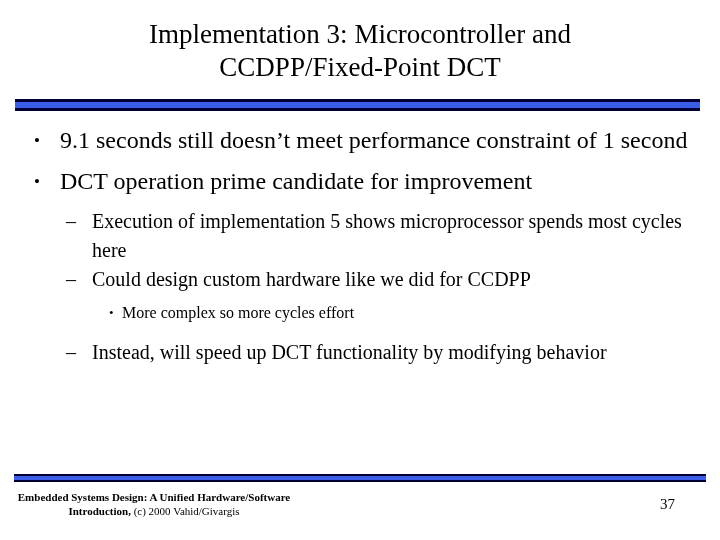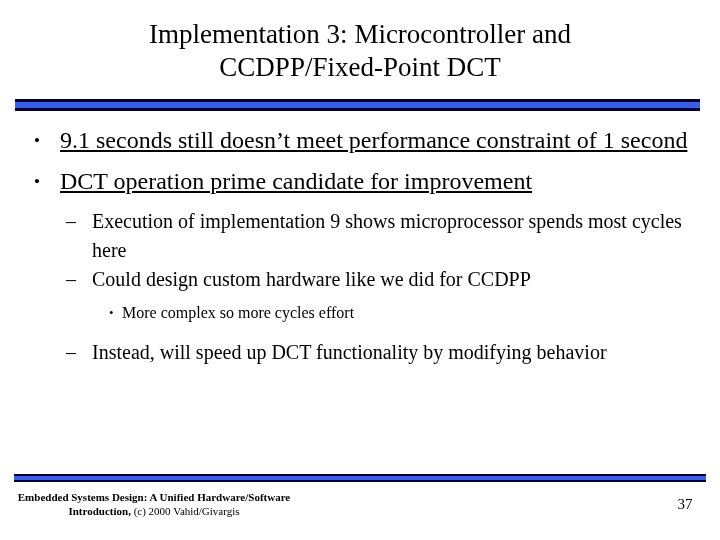--- a/index.html
+++ b/index.html
@@ -81,21 +81,20 @@
     margin-bottom: 1px;
   }
   .lvl1 .marker {
     left: 34px;
     font-size: 17px;
     line-height: 33px;
   }
   .lvl1 .btext {
     margin-left: 60px;
     margin-right: 16px;
-    text-decoration: underline;
   }
 
   
   .lvl2 {
     font-size: 20px;
     line-height: 29px;
     margin-bottom: 0px;
   }
   .lvl2 .marker {
     left: 66px;
@@ -166,21 +165,21 @@
   }
   .footer-text .plain {
     font-style: normal;
     font-weight: normal;
   }
   .page-number {
     position: absolute;
     left: 660px;
     top: 495px;
     width: 50px;
-    text-align: center;
+    text-align: left;
     font-size: 15px;
     line-height: 18px;
     color: #000000;
   }
 </style>
 </head>
 <body>
 
 <div class="slide">
 
@@ -198,21 +197,21 @@
       <span class="btext">9.1 seconds still doesn’t meet performance constraint of 1 second</span>
     </div>
 
     <div class="bullet lvl1 gap-before">
       <span class="marker">•</span>
       <span class="btext">DCT operation prime candidate for improvement</span>
     </div>
 
     <div class="bullet lvl2 gap-l2-top">
       <span class="marker">–</span>
-      <span class="btext">Execution of implementation 9 shows microprocessor spends most cycles here</span>
+      <span class="btext">Execution of implementation 5 shows microprocessor spends most cycles here</span>
     </div>
 
     <div class="bullet lvl2">
       <span class="marker">–</span>
       <span class="btext">Could design custom hardware like we did for CCDPP</span>
     </div>
 
     <div class="bullet lvl3 gap-l3-top">
       <span class="marker">•</span>
       <span class="btext">More complex so more cycles effort</span>

